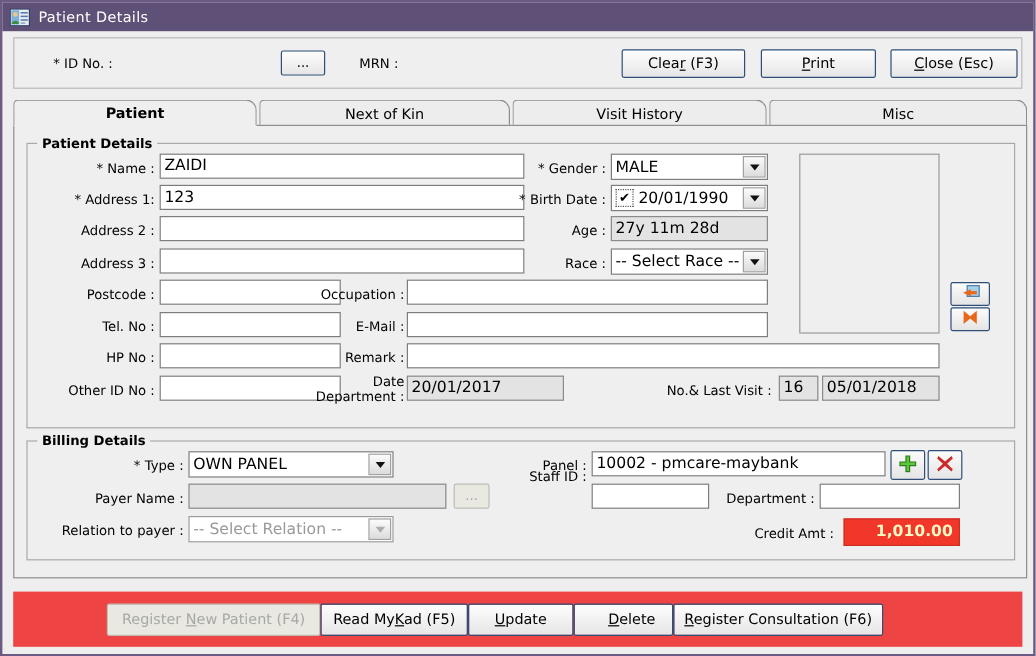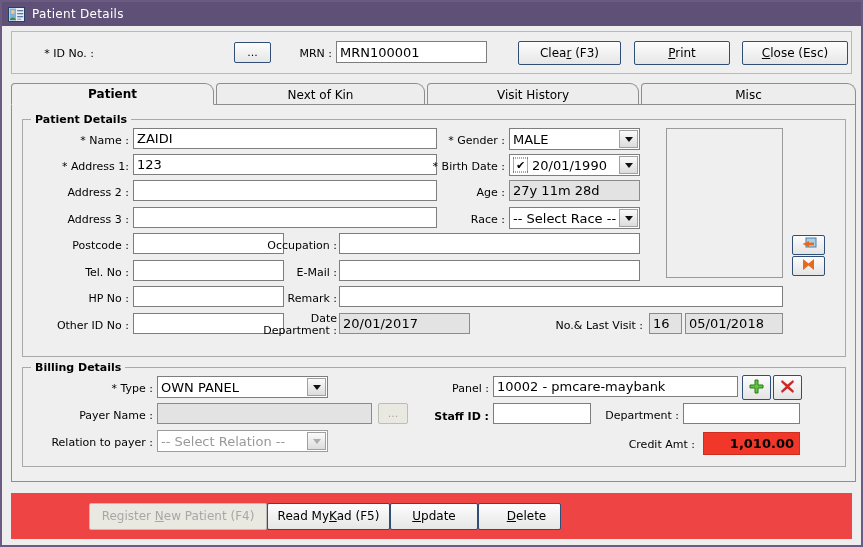--- a/index.html
+++ b/index.html
@@ -87,21 +87,21 @@
     border-top:5px solid #111;
   }
   .caret.dis{border-top-color:#acacac;}
   .chk{
     position:absolute;left:3px;top:50%;transform:translateY(-50%);
     width:13px;height:13px;border:1px dotted #555;background:#fff;
     display:flex;align-items:center;justify-content:center;font-size:11px;line-height:1;
   }
   
   .credit{
-    position:absolute;background:#f0372a;color:#000000;font-size:13px;font-weight:bold;
+    position:absolute;background:#f0372a;color:#fef9c3;font-size:13px;font-weight:bold;
     display:flex;align-items:center;justify-content:flex-end;padding-right:5px;
     box-sizing:border-box;border:1px solid #cf2d20;
   }
   
   .bottombar{
     position:absolute;left:9px;bottom:6px;width:841px;height:46px;
     background:#ef4444;display:flex;align-items:center;padding-left:78px;
     box-sizing:border-box;
   }
   .bottombar .btn{height:27px;}
@@ -124,21 +124,20 @@
         <rect x="9.2" y="11.6" width="4" height="1.2" fill="#8a9ec0"></rect>
       </svg>
     </span>
     <span class="title-text">Patient Details</span>
   </div>
 
   <div class="header-panel">
     <span class="lbl" style="position:absolute;left:22px;top:15px;width:60px;">* ID No. :</span>
     <div class="btn small" style="position:absolute;left:222px;top:10px;width:37px;height:21px;">...</div>
     <span class="lbl" style="position:absolute;left:278px;top:15px;width:42px;">MRN :</span>
-    <div class="tf" style="position:absolute;left:324px;top:9px;width:151px;height:22px;">MRN100001</div>
 
     <div class="btn" style="position:absolute;left:506px;top:9px;width:103px;height:24px;">
       <span>Clea<u>r</u> (F3)</span>
     </div>
     <div class="btn" style="position:absolute;left:622px;top:9px;width:96px;height:24px;">
       <span><u>P</u>rint</span>
     </div>
     <div class="btn" style="position:absolute;left:730px;top:9px;width:106px;height:24px;">
       <span><u>C</u>lose (Esc)</span>
     </div>
@@ -278,21 +277,21 @@
         </span>
       </div>
       <div class="iconbtn" style="left:750px;top:7px;width:27px;height:23px;">
         <span>
           <svg width="15" height="15" viewBox="0 0 15 15">
             <path d="M2 1 L7.5 5.6 L13 1 L14 3 L9.3 7.5 L14 12 L13 14 L7.5 9.4 L2 14 L1 12 L5.7 7.5 L1 3 Z" fill="#cc2a28"></path>
           </svg>
         </span>
       </div>
 
-      <span class="lbl" style="position:absolute;left:398px;top:42px;width:68px;font-weight:bold;">Staff ID :</span>
+      <span class="lbl" style="position:absolute;left:398px;top:23px;width:68px;">Staff ID :</span>
       <div class="tf" style="position:absolute;left:470px;top:35px;width:98px;height:21px;"></div>
 
       <span class="lbl" style="position:absolute;left:572px;top:41px;width:84px;">Department :</span>
       <div class="tf" style="position:absolute;left:660px;top:35px;width:117px;height:21px;"></div>
 
       <span class="lbl" style="position:absolute;left:600px;top:70px;width:72px;">Credit Amt :</span>
       <div class="credit" style="left:680px;top:64px;width:97px;height:23px;">1,010.00</div>
     </div>
   </div>
 
@@ -302,15 +301,18 @@
     </div>
     <div class="btn" style="width:123px;">
       <span>Read My<u>K</u>ad (F5)</span>
     </div>
     <div class="btn" style="width:88px;">
       <span><u>U</u>pdate</span>
     </div>
     <div class="btn" style="width:83px;padding-left:14px;">
       <span><u>D</u>elete</span>
     </div>
+    <div class="btn" style="width:175px;">
+      <span><u>R</u>egister Consultation (F6)</span>
+    </div>
   </div>
 
 </div>
 
 </body></html>

